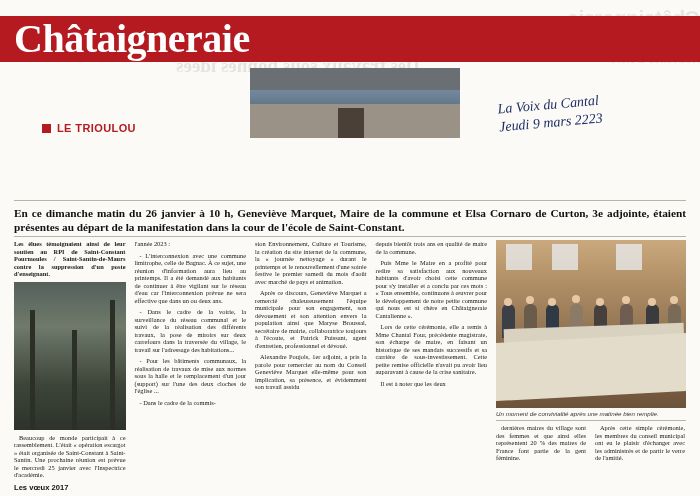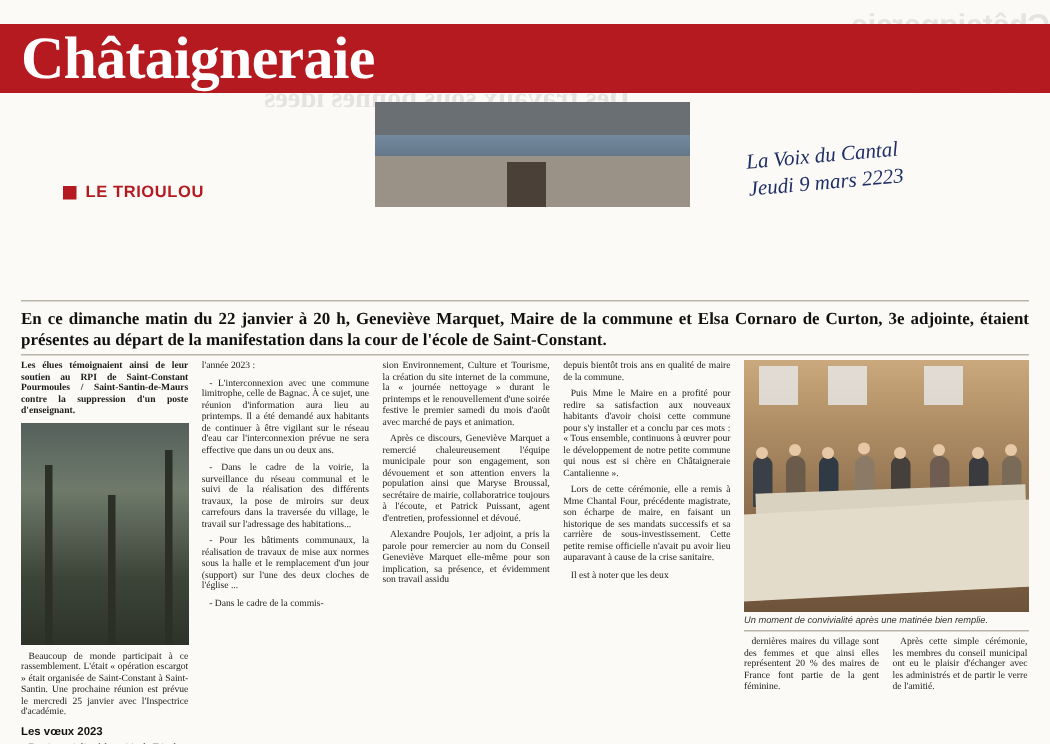--- a/index.html
+++ b/index.html
@@ -230,34 +230,34 @@
     <div>Jeudi 9 mars 2223</div>
   </div>
 
   <div class="kicker">
     <span class="sq"></span>
     <span class="txt">LE TRIOULOU</span>
   </div>
 
 
   <div class="rule rule-top"></div>
-  <div class="standfirst">En ce dimanche matin du 22 janvier à 20 h, Geneviève Marquet, Maire de la commune et Elsa Cornaro de Curton, 3e adjointe, étaient présentes au départ de la manifestation dans la cour de l'école de Saint-Constant.</div>
+  <div class="standfirst">En ce dimanche matin du 26 janvier à 10 h, Geneviève Marquet, Maire de la commune et Elsa Cornaro de Curton, 3e adjointe, étaient présentes au départ de la manifestation dans la cour de l'école de Saint-Constant.</div>
   <div class="rule rule-bottom"></div>
 
   <div class="cols">
 
     <div class="col">
       <p class="lead">Les élues témoignaient ainsi de leur soutien au RPI de Saint-Constant Pourmoules / Saint-Santin-de-Maurs contre la suppression d'un poste d'enseignant.</p>
       <div class="col-photo">
         <div class="trunk" style="left:16px;height:120px;"></div>
         <div class="trunk" style="left:58px;height:100px;"></div>
         <div class="trunk" style="left:96px;height:130px;"></div>
       </div>
       <p class="indent">Beaucoup de monde participait à ce rassemblement. L'était « opération escargot » était organisée de Saint-Constant à Saint-Santin. Une prochaine réunion est prévue le mercredi 25 janvier avec l'Inspectrice d'académie.</p>
-      <div class="sub">Les vœux 2023</div>
+      <div class="sub">Les vœux 2017</div>
       <p class="indent">Ensuite avait lieu à la mairie du Trioulou, en fin de matinée, la première cérémonie des vœux en présidentiel de la municipalité. Mme la Maire a présenté ses vœux aux administrés présents et a évoqué les projets pour l'année 2023 :</p>
     </div>
 
     <div class="col">
       <p>l'année 2023 :</p>
       <p class="indent">- L'interconnexion avec une commune limitrophe, celle de Bagnac. À ce sujet, une réunion d'information aura lieu au printemps. Il a été demandé aux habitants de continuer à être vigilant sur le réseau d'eau car l'interconnexion prévue ne sera effective que dans un ou deux ans.</p>
       <p class="indent">- Dans le cadre de la voirie, la surveillance du réseau communal et le suivi de la réalisation des différents travaux, la pose de miroirs sur deux carrefours dans la traversée du village, le travail sur l'adressage des habitations...</p>
       <p class="indent">- Pour les bâtiments communaux, la réalisation de travaux de mise aux normes sous la halle et le remplacement d'un jour (support) sur l'une des deux cloches de l'église ...</p>
       <p class="indent">- Dans le cadre de la commis-</p>
     </div>

